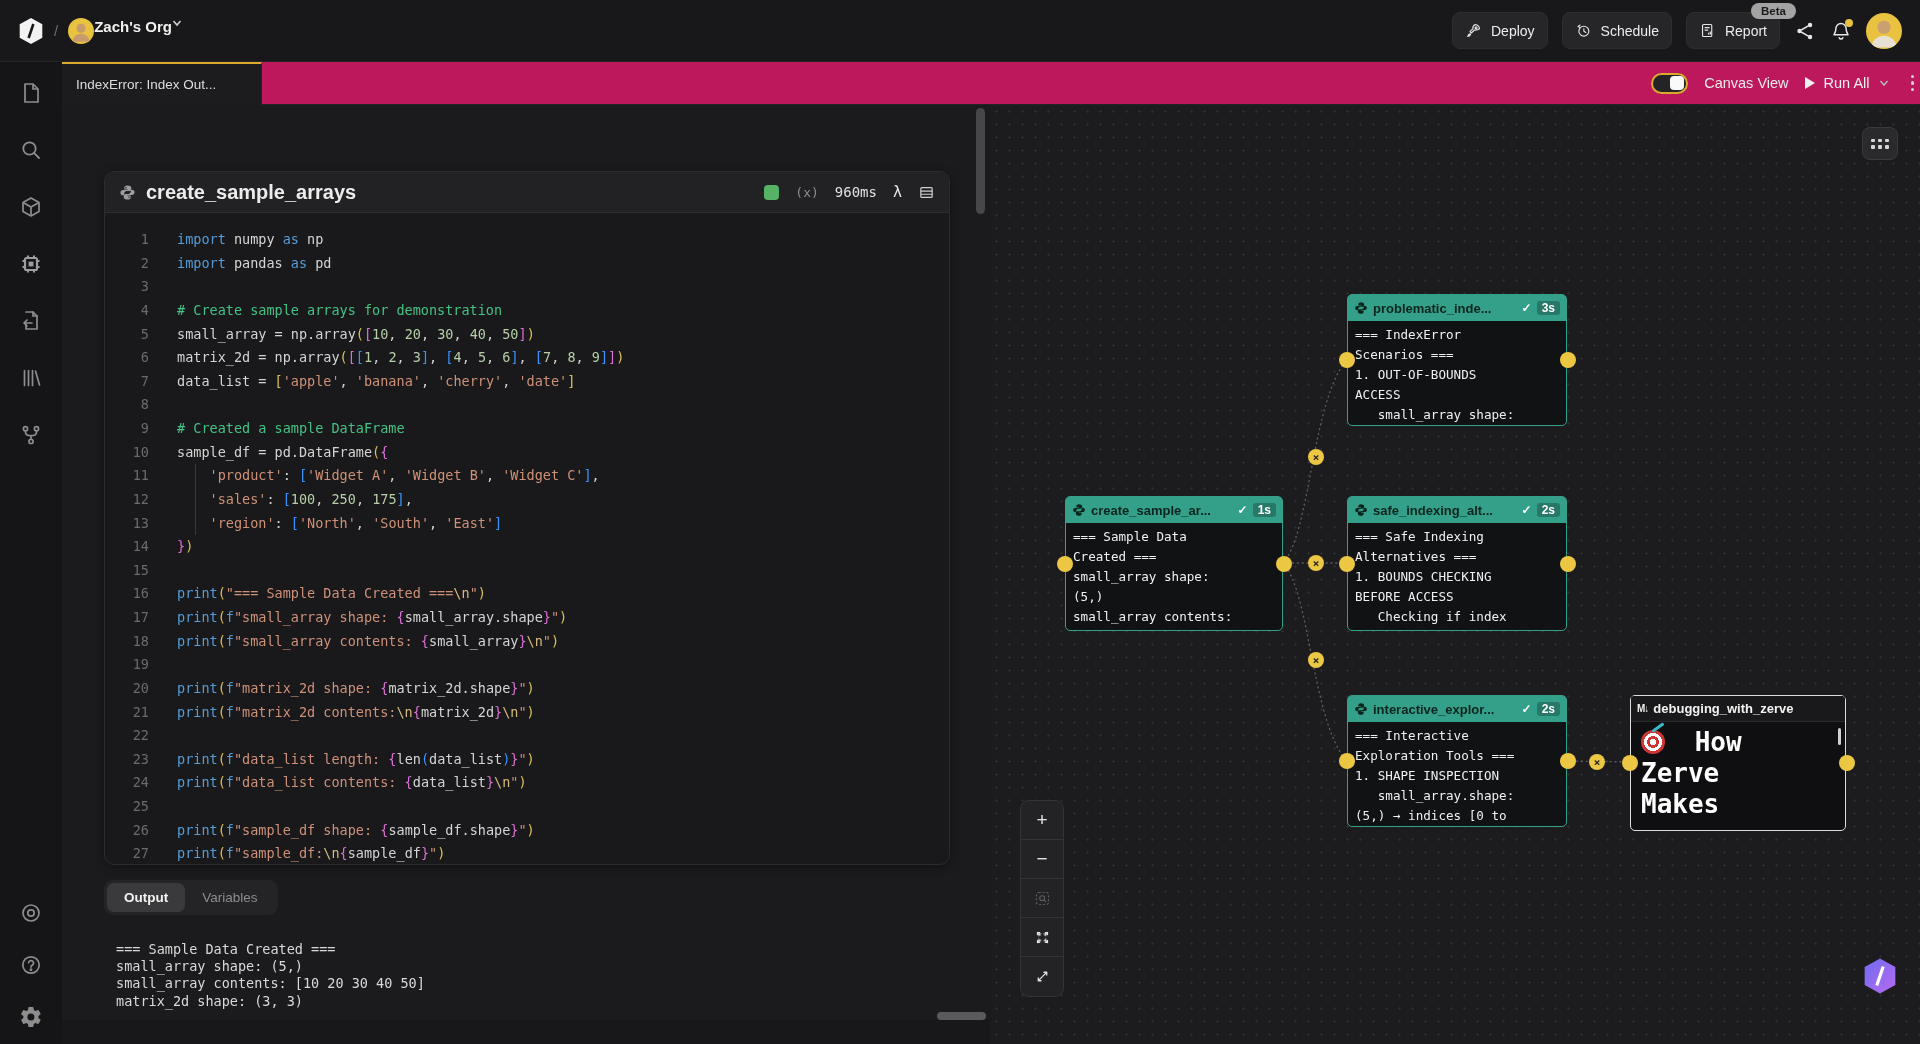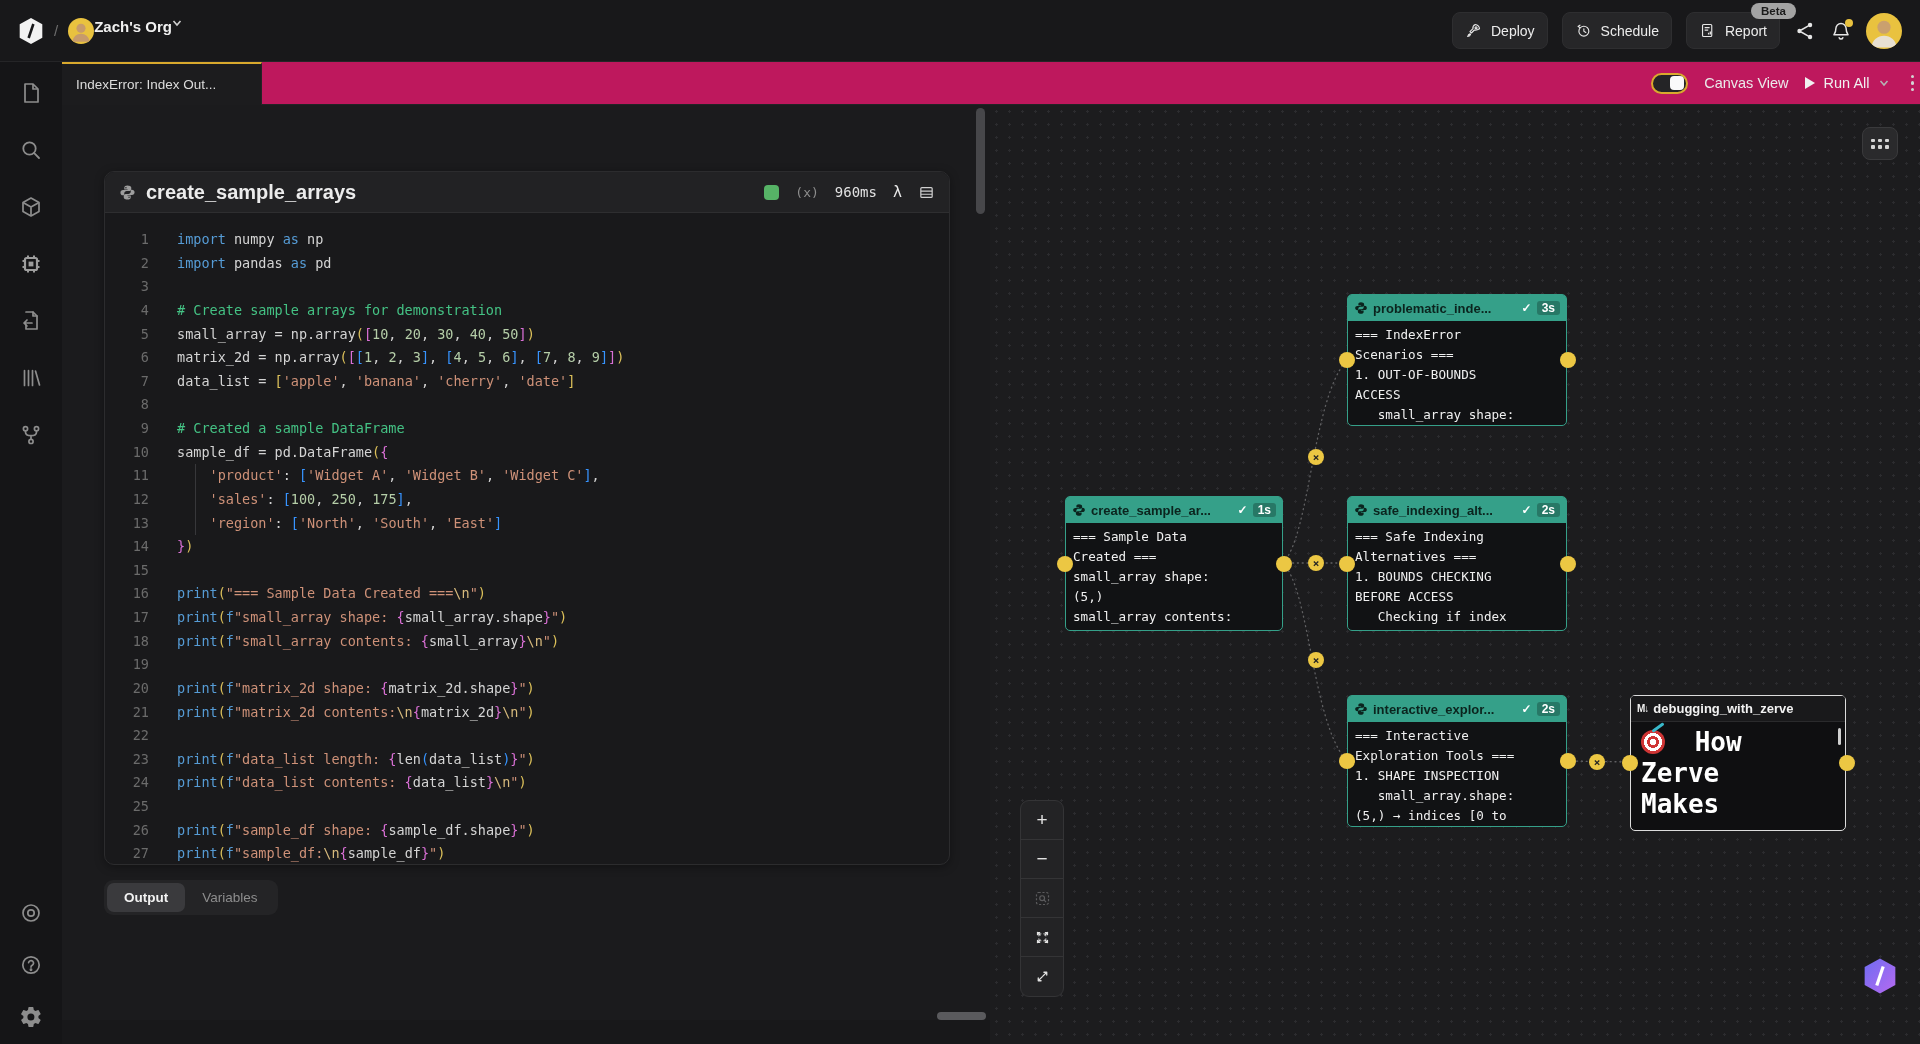--- a/index.html
+++ b/index.html
@@ -431,20 +431,24 @@
               <span class="lc"><span class="t-k">print</span><span class="t-g">(</span><span class="t-k">f</span><span class="t-s">"sample_df:</span><span class="t-e">\n</span><span class="t-o">{</span><span class="t-d">sample_df</span><span class="t-o">}</span><span class="t-s">"</span><span class="t-g">)</span></span>
             </div>
           </div>
       </div>
     </div>
 
     <div class="out-tabs">
       <span class="out-tab active">Output</span>
       <span class="out-tab">Variables</span>
     </div>
+    <div class="out-text">=== Sample Data Created ===
+small_array shape: (5,)
+small_array contents: [10 20 30 40 50]
+matrix_2d shape: (3, 3)</div>
 
     <div class="vscroll"></div>
     <div class="hscroll"></div>
   </div>
 
 
   <div class="canvas">
     <svg class="edges" id="edges-svg" viewBox="0 0 930 939">
         <path d="M293,458 C320,430 322,296 356,256"></path>
         <path d="M293,458 L357,458"></path>

